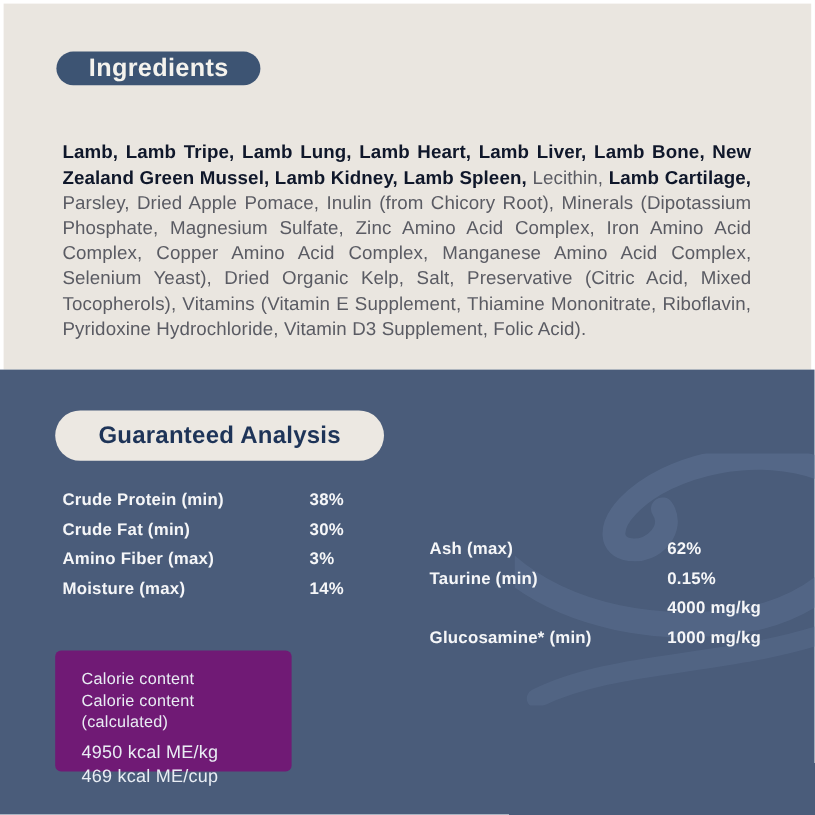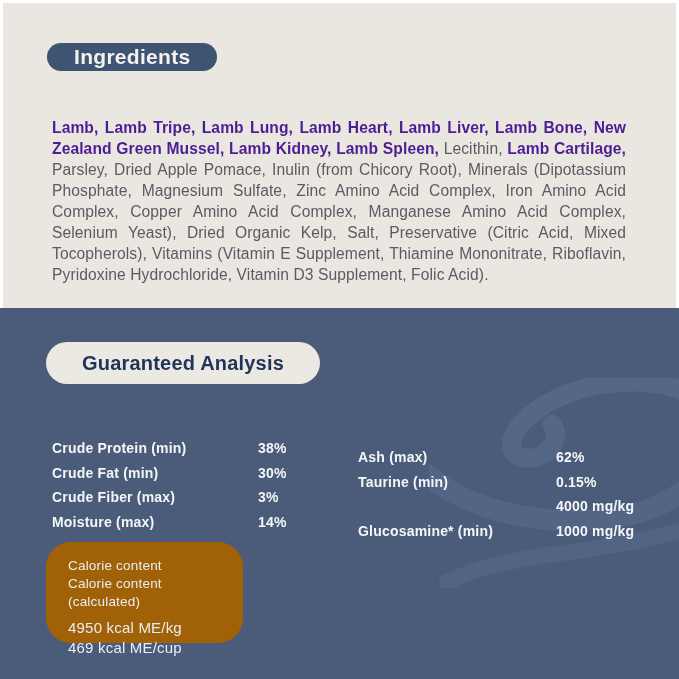--- a/index.html
+++ b/index.html
@@ -18,47 +18,47 @@
     display:flex;align-items:center;
   }
   .ingredients-pill span{
     color:#f4f2ed;font-size:21px;font-weight:bold;letter-spacing:.3px;
   }
   .ingredients-text{
     position:absolute;left:49px;top:98px;width:574px;
     font-size:15.6px;line-height:21px;text-align:justify;
     color:#5a5b63;letter-spacing:.1px;
   }
-  .ingredients-text .b{font-weight:bold;color:#4c1d95;}
+  .ingredients-text .b{font-weight:bold;color:#0f172a;}
   
   .blue-panel{
     position:absolute;left:0;top:308px;right:0;bottom:0;
     background:#4a5c7a;
   }
   .swoosh{position:absolute;top:70px;right:0;pointer-events:none;}
   .ga-pill{
     position:absolute;left:46px;top:34px;height:42px;width:274px;
     background:#ece8e2;border-radius:22px;
     display:flex;align-items:center;justify-content:center;
   }
   .ga-pill span{color:#1e3458;font-size:20px;font-weight:bold;letter-spacing:.2px;}
   .ga-col{position:absolute;top:96px;width:300px;}
-  .ga-col.col1{left:52px;margin-top:32px;}
+  .ga-col.col1{left:52px;}
   .ga-col.col2{left:358px;margin-top:41px;}
   .ga-row{position:relative;height:24.5px;}
   .ga-row .lbl,.ga-row .val{
     position:absolute;top:50%;transform:translateY(-50%);
     color:#f5f6f8;font-size:14px;font-weight:bold;letter-spacing:.2px;white-space:nowrap;
   }
   .ga-row .lbl{left:0;}
   .col1 .ga-row .val{left:206px;}
   .col2 .ga-row .val{left:198px;}
   .calorie-box{
     position:absolute;left:46px;top:234px;width:197px;height:101px;
-    background:#a16207;border-radius:25px;box-sizing:border-box;
+    background:#701a75;border-radius:5px;box-sizing:border-box;
     padding:15px 24px 0 22px;color:#e9edf4;
   }
   .calorie-box .cline{font-size:13.5px;line-height:18px;letter-spacing:.2px;}
   .calorie-box .kline{font-size:15px;line-height:20px;letter-spacing:.2px;}
   .calorie-box .gap{height:7px;}
   .footnote{
     position:absolute;top:321px;right:46px;
     color:#2b4067;font-size:11px;letter-spacing:.2px;white-space:nowrap;
   }
 </style>
@@ -89,21 +89,21 @@
     <div class="ga-col col1">
       <div class="ga-row">
         <span class="lbl">Crude Protein (min)</span>
         <span class="val">38%</span>
       </div>
       <div class="ga-row">
         <span class="lbl">Crude Fat (min)</span>
         <span class="val">30%</span>
       </div>
       <div class="ga-row">
-        <span class="lbl">Crude Fiber (max)</span>
+        <span class="lbl">Amino Fiber (max)</span>
         <span class="val">3%</span>
       </div>
       <div class="ga-row">
         <span class="lbl">Moisture (max)</span>
         <span class="val">14%</span>
       </div>
     </div>
 
     <div class="ga-col col2">
       <div class="ga-row">

